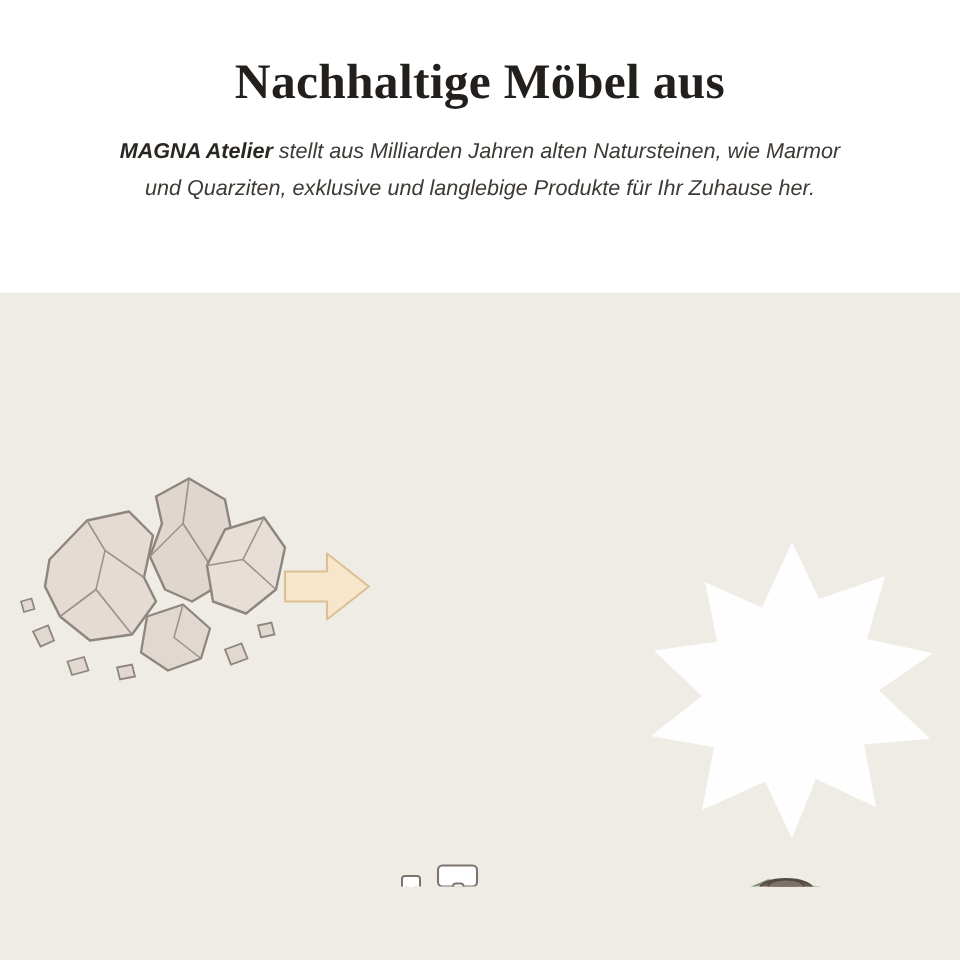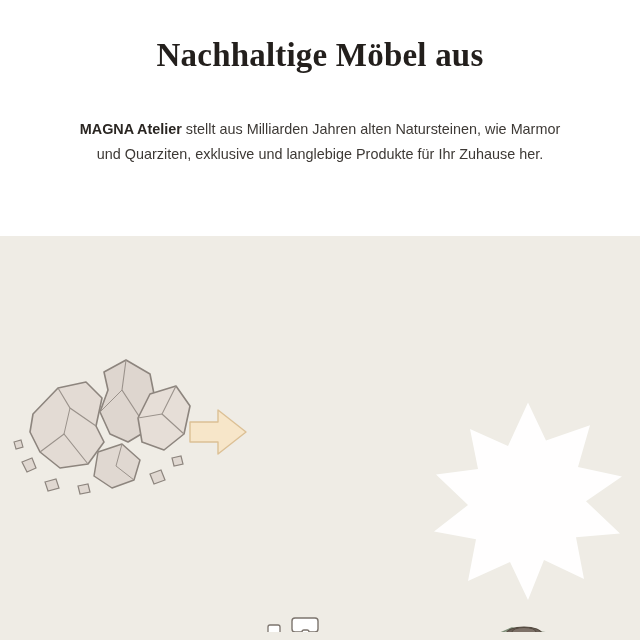--- a/index.html
+++ b/index.html
@@ -20,43 +20,44 @@
     height: 640px;
     display: flex;
     flex-direction: column;
   }
 
   
   .top-section {
     background: #ffffff;
     padding: 34px 60px 0 60px;
     box-sizing: border-box;
-    height: 236px;
+    height: 195px;
   }
   .headline {
     text-align: center;
     font-family: "Liberation Serif", serif;
     font-weight: 700;
     font-size: 33px;
     line-height: 1.28;
     letter-spacing: 0.2px;
     color: #231f1c;
     margin: 0;
   }
   .headline .line1 { display: block; }
   .headline .line2 { display: block; }
 
   .subtext {
-    margin: 41px auto 0 auto;
+    margin: 13px auto 0 auto;
     max-width: 490px;
     text-align: center;
     font-size: 14.4px;
     line-height: 1.72;
     color: #3d3935;
     font-family: "Liberation Sans", sans-serif;
+    font-style: italic;
   }
   .subtext .brand {
     font-weight: 700;
     color: #2a2622;
   }
 
   
   .illustration {
     position: relative;
     flex: 1;

